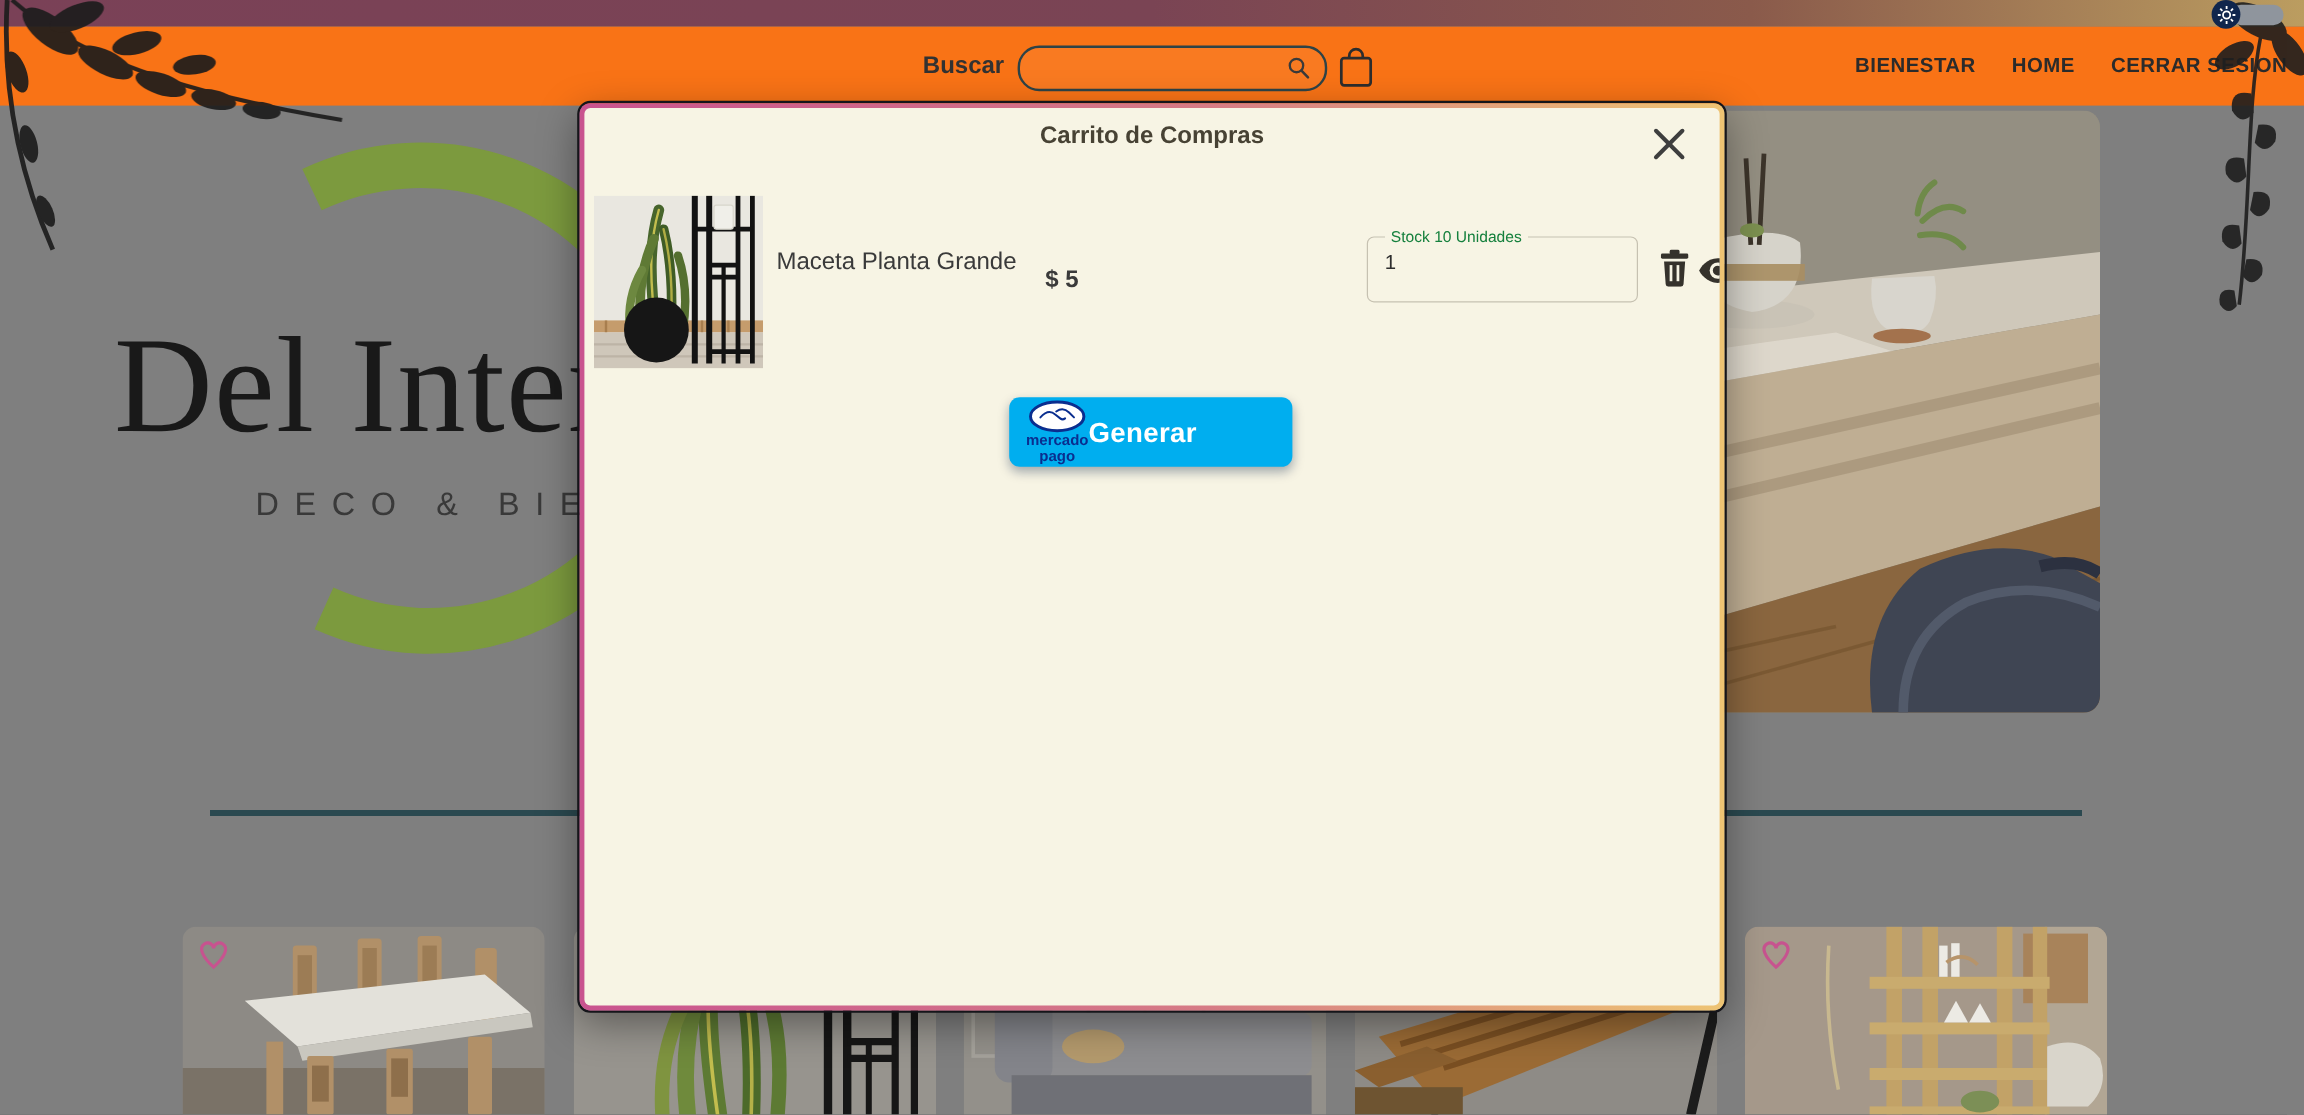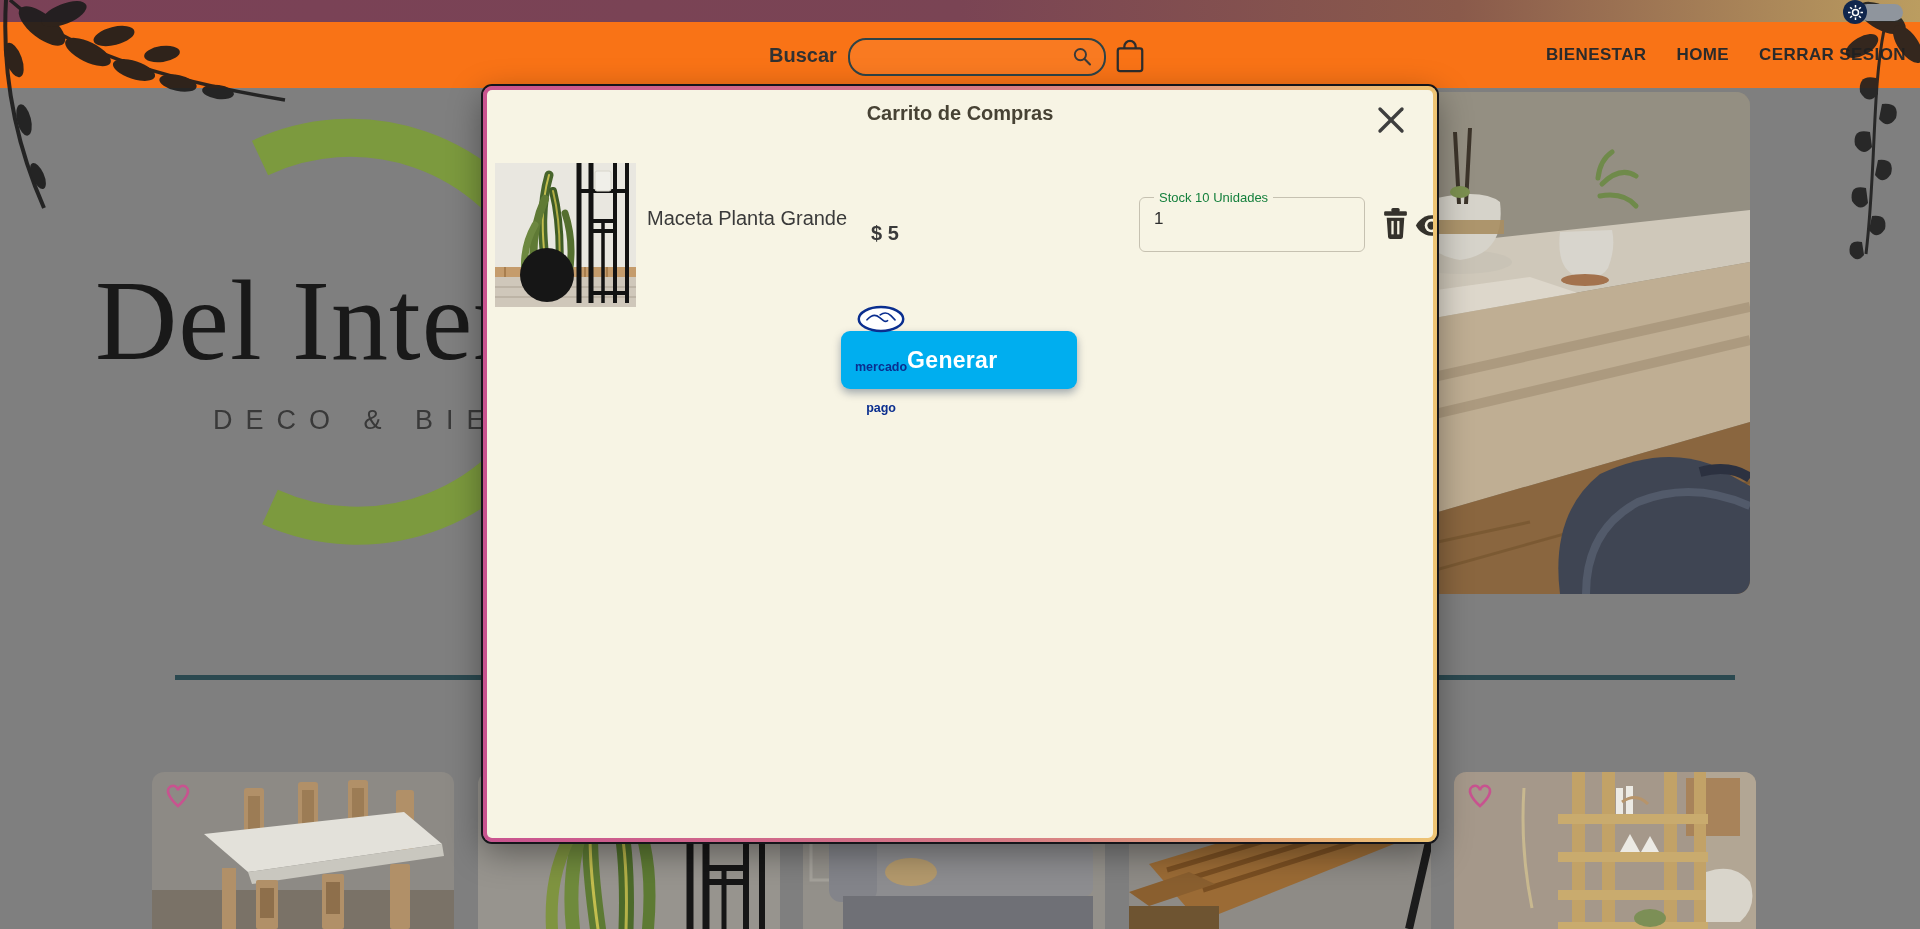--- a/index.html
+++ b/index.html
@@ -48,21 +48,21 @@
   .stock-fieldset{position:absolute;left:652px;top:100px;width:226px;height:62px;margin:0;
     border:1.5px solid #c6c1b1;border-radius:6px;padding:0 0 0 12px;box-sizing:border-box;}
   .stock-fieldset legend{font-size:13px;color:#15803d;padding:0 5px;margin-left:2px;}
   .qty-input{border:none;background:transparent;outline:none;font-size:17px;color:#2e2e2e;width:170px;padding:4px 0 0 2px;
     font-family:"Liberation Sans",sans-serif;}
   .trash-btn{position:absolute;left:896px;top:118px;background:none;border:none;padding:0;cursor:pointer;}
   .eye-btn{position:absolute;left:928px;top:124px;background:none;border:none;padding:0;cursor:pointer;}
   .pay-btn{position:absolute;left:354px;top:241px;width:236px;height:58px;background:#00aeef;border:none;
     border-radius:9px;cursor:pointer;display:flex;align-items:center;padding:0 0 0 14px;box-sizing:border-box;
     box-shadow:0 4px 9px rgba(0,30,70,.35);}
-  .mp-logo{display:flex;flex-direction:column;align-items:center;line-height:1.02;gap:28px;}
+  .mp-logo{display:flex;flex-direction:column;align-items:center;line-height:1.02;}
   .mp-text{font-size:12.5px;font-weight:bold;color:#0a2e8f;}
   .pay-label{flex:1;text-align:left;color:#fff;font-size:23px;font-weight:bold;letter-spacing:.3px;padding-right:18px;}
 </style>
 </head>
 <body>
 
 <div id="stage">
 
   <div class="topstrip"></div>
 

